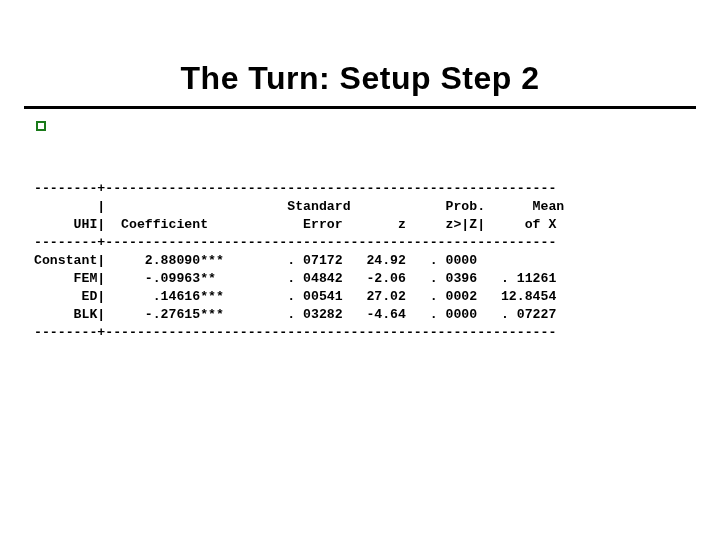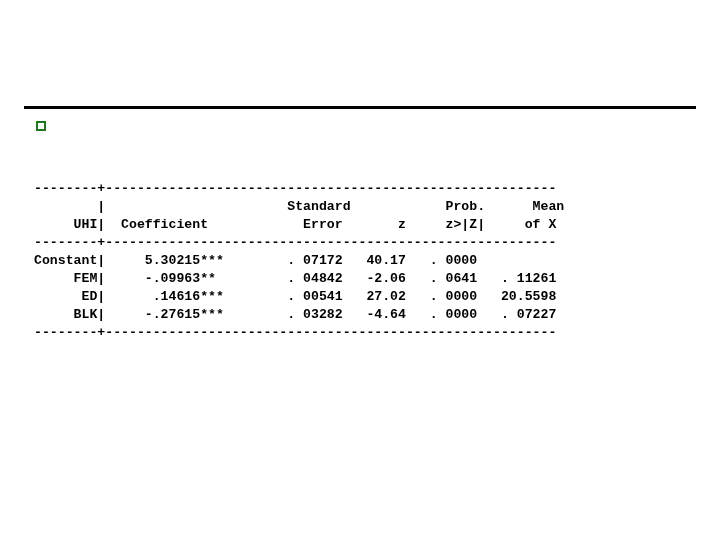--- a/index.html
+++ b/index.html
@@ -57,25 +57,28 @@
     line-height: 18px;
     white-space: pre;
     font-weight: bold;
     color: #000;
   }
 </style>
 </head>
 <body>
 
 <div class="slide">
+  <div class="title-wrap">
+    <span class="title">The Turn: Setup Step 2</span>
+  </div>
   <div class="rule"></div>
   <div class="square"></div>
 
   <div class="stata"><span>--------+---------------------------------------------------------</span>
 <span>        |                       Standard            Prob.      Mean</span>
 <span>     UHI|  Coefficient            Error       z     z&gt;|Z|     of X</span>
 <span>--------+---------------------------------------------------------</span>
-<span>Constant|     5.30215***        . 07172   40.17   . 0000          </span>
-<span>     FEM|     -.09963**         . 04842   -2.06   . 0641   . 11261</span>
-<span>      ED|      .14616***        . 00541   27.02   . 0000   20.5598</span>
+<span>Constant|     2.88090***        . 07172   24.92   . 0000          </span>
+<span>     FEM|     -.09963**         . 04842   -2.06   . 0396   . 11261</span>
+<span>      ED|      .14616***        . 00541   27.02   . 0002   12.8454</span>
 <span>     BLK|     -.27615***        . 03282   -4.64   . 0000   . 07227</span>
 <span>--------+---------------------------------------------------------</span></div>
 </div>
 
 </body></html>

